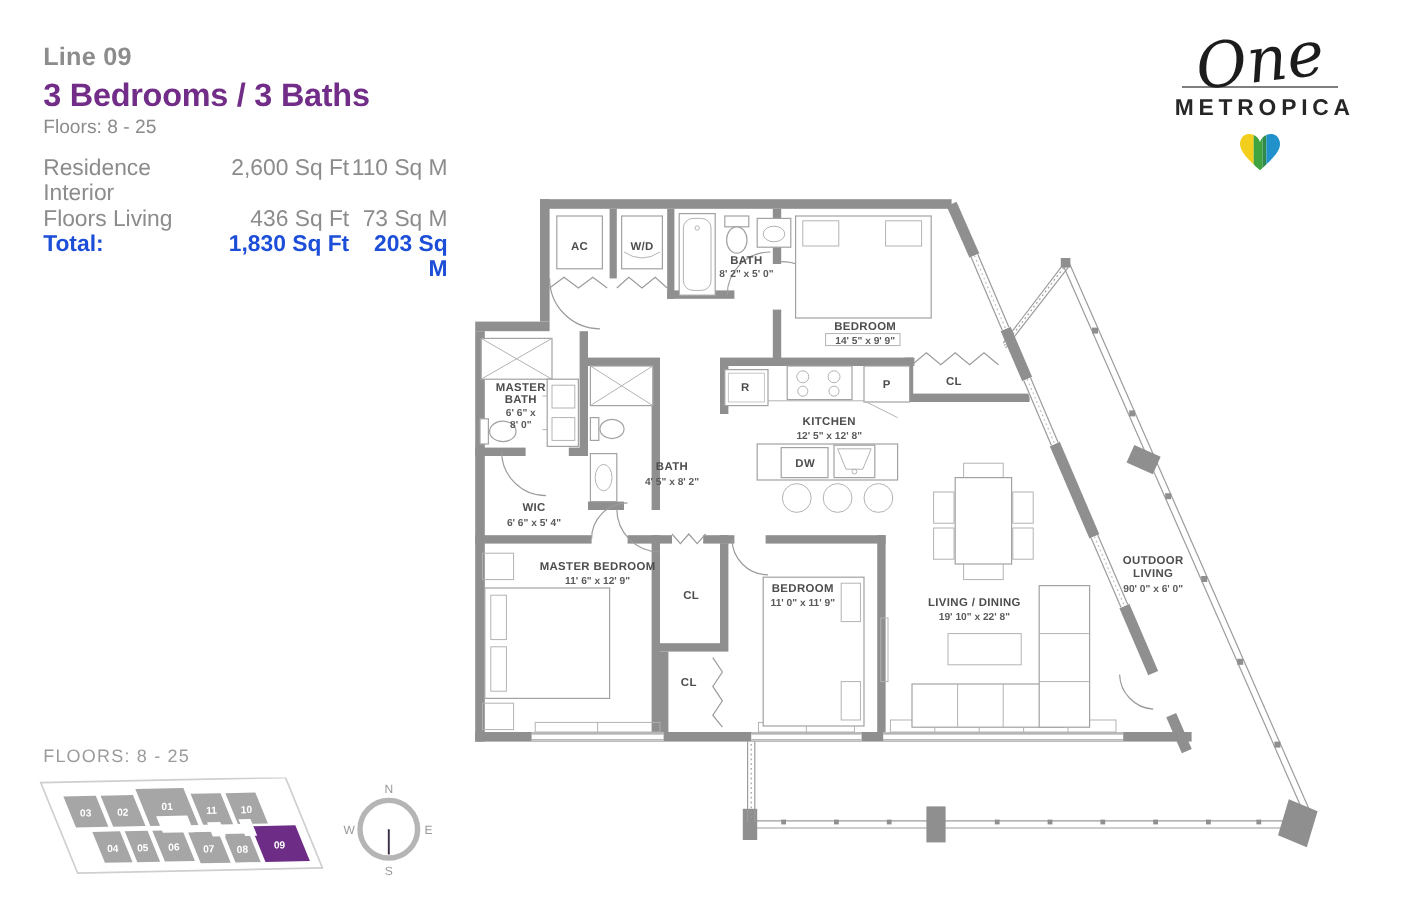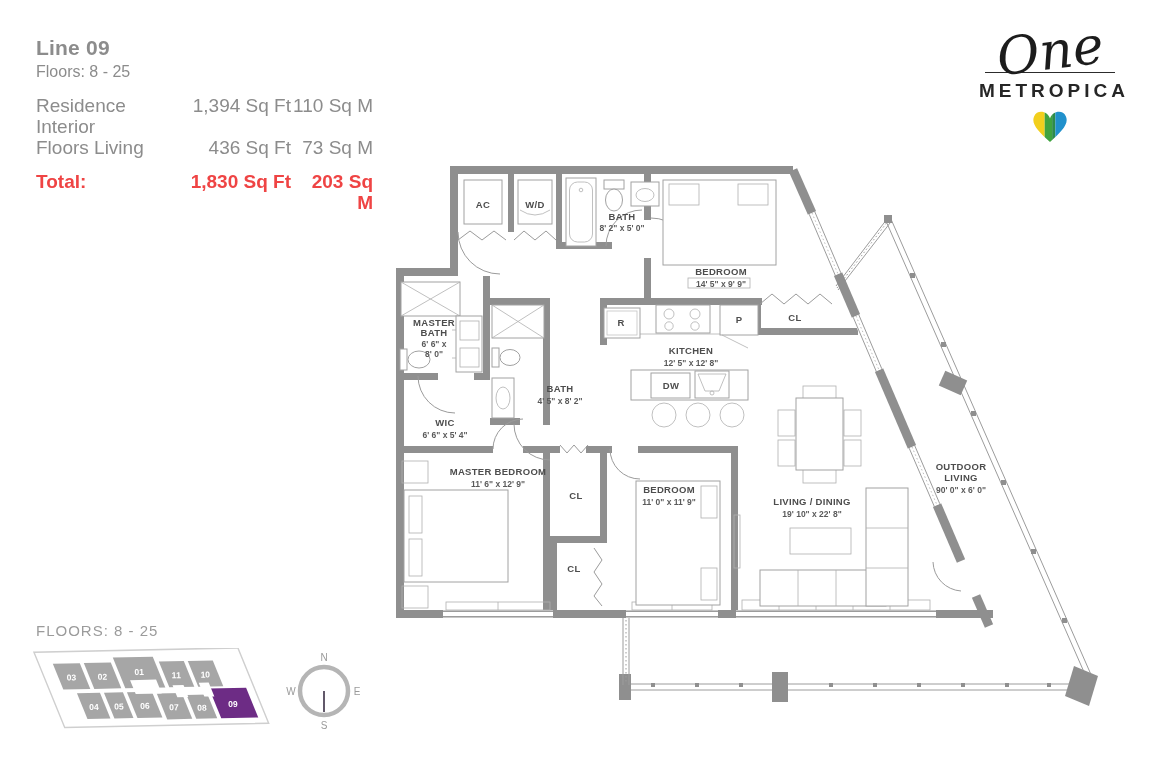--- a/index.html
+++ b/index.html
@@ -9,21 +9,21 @@
   
   .header{position:absolute;left:36px;top:36px;width:340px;}
   .line-label{font-size:21px;color:#8c8c8c;letter-spacing:.2px;font-weight:bold;}
   .title{font-size:27px;font-weight:700;color:#712d87;margin-top:4px;letter-spacing:-.2px;}
   .floors{font-size:16px;color:#8c8c8c;margin-top:3px;}
   .area-table{margin-top:14px;font-size:19px;color:#8c8c8c;}
   .ar{display:flex;line-height:21px;}
   .al{width:150px;text-align:left;}
   .asf{width:105px;text-align:right;}
   .asm{width:82px;text-align:right;}
-  .ar.total{color:#ef4444;font-weight:700;margin-top:13px;}
+  .ar.total{color:#1d4ed8;font-weight:700;}
 
   
   .logo{position:absolute;left:975px;top:22px;width:150px;text-align:center;}
   .logo-script{font-family:"DejaVu Serif",serif;font-style:italic;font-size:52px;
                color:#1c1c1c;transform:rotate(-7deg);line-height:58px;}
   .logo-rule{width:130px;border-top:1.6px solid #2c2c2c;margin:0 auto;margin-top:-8px;}
   .logo-name{font-size:19px;font-weight:700;letter-spacing:4px;color:#262626;margin-top:7px;margin-left:4px;}
   .logo-heart{margin-top:8px;}
 
   
@@ -42,25 +42,26 @@
   .acc{fill:none;stroke:#9b9b9b;stroke-width:1;}
   .rail{stroke:#9c9c9c;stroke-width:1;fill:none;}
   .ku{font-family:"Liberation Sans",sans-serif;font-size:8.5px;font-weight:700;fill:#ffffff;text-anchor:middle;}
   .cp{font-family:"Liberation Sans",sans-serif;font-size:10px;fill:#9a9a9a;text-anchor:middle;}
 </style>
 </head>
 <body>
 
 <div class="header">
   <div class="line-label">Line 09</div>
+  <div class="title">3 Bedrooms / 3 Baths</div>
   <div class="floors">Floors: 8 - 25</div>
   <div class="area-table">
     <div class="ar">
       <span class="al">Residence Interior</span>
-      <span class="asf">1,394 Sq Ft</span>
+      <span class="asf">2,600 Sq Ft</span>
       <span class="asm">110 Sq M</span>
     </div>
     <div class="ar">
       <span class="al">Floors Living</span>
       <span class="asf">436 Sq Ft</span>
       <span class="asm">73 Sq M</span>
     </div>
     <div class="ar total">
       <span class="al">Total:</span>
       <span class="asf">1,830 Sq Ft</span>

